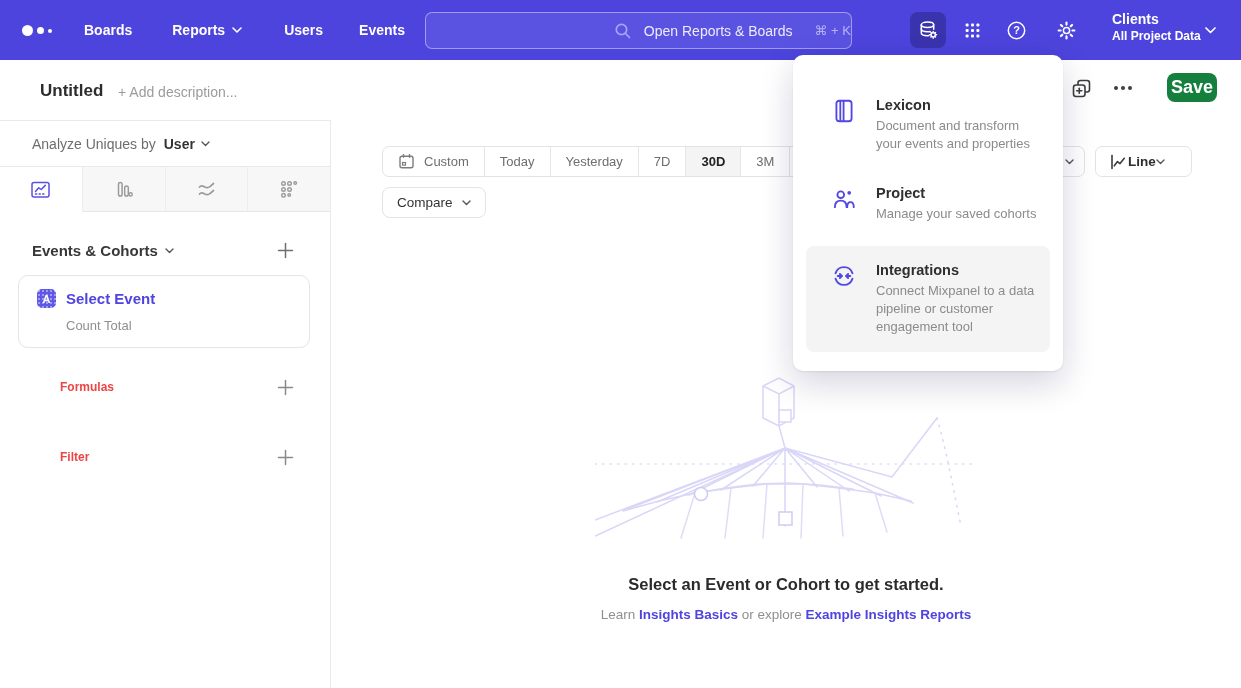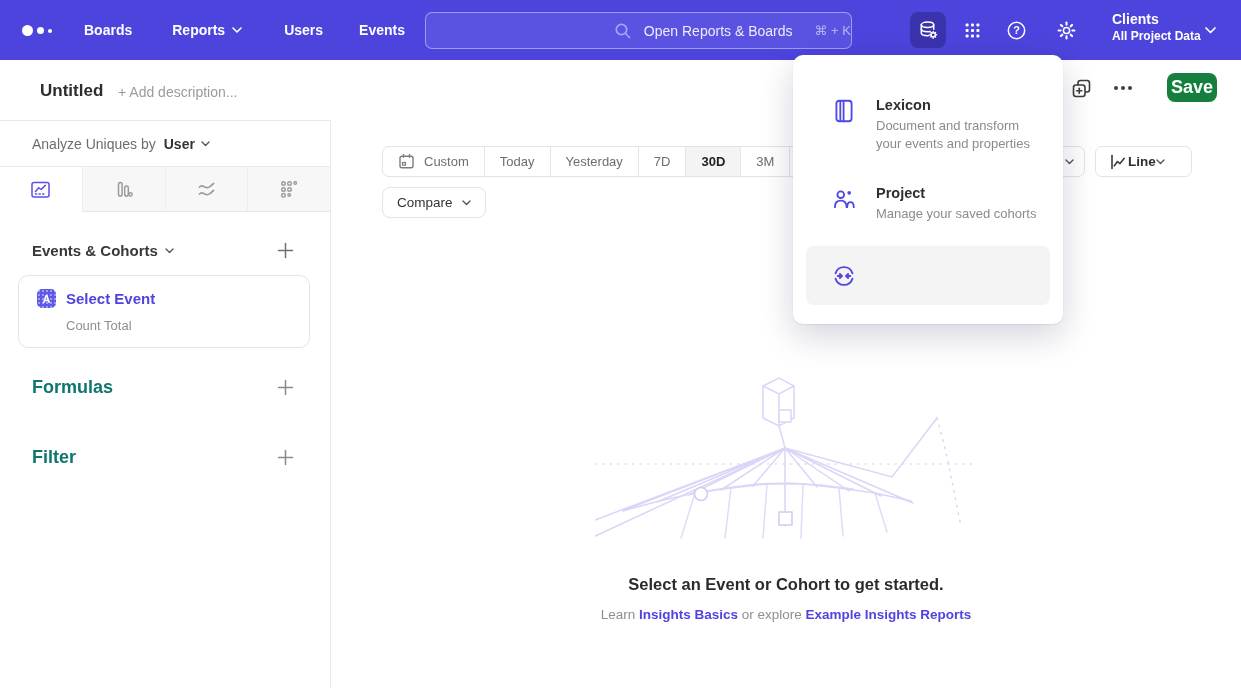--- a/index.html
+++ b/index.html
@@ -44,21 +44,21 @@
   .events-head { margin:30px 36px 0 32px; display:flex; align-items:center;text-align:right; }
   .events-head .eh-label { font-size:15px; font-weight:700; color:#383838; display:flex; align-items:center; gap:7px; cursor:pointer; }
   .events-head .spacer, .sb-section .spacer { flex:1; }
   .plus-btn { cursor:pointer; }
   .event-card { margin:16px 20px 0 18px; border:1px solid #E5E5E5; border-radius:10px; padding:13px 14px 14px 18px; cursor:pointer; background:#fff; }
   .ec-row1 { display:flex; align-items:center; gap:10px; }
   .badge-a { width:19px; height:19px; border-radius:5px; background-color:#5F58E6; background-image:radial-gradient(rgba(255,255,255,.4) 1px, transparent 1.1px); background-size:4px 4px; color:#fff; font-size:11px; font-weight:700; display:flex; align-items:center; justify-content:center; flex:none; }
   .ec-title { color:#4F44E0; font-size:15px; font-weight:600; }
   .ec-sub { margin:10px 0 0 29px; color:#8f8f8f; font-size:13px; }
   .sb-section { margin:0 36px 0 32px; height:70px; display:flex; align-items:center; }
-  .sb-section .lbl { font-size:18px; font-weight:600; color:#0f766e; }
+  .sb-section .lbl { font-size:12px; font-weight:600; color:#ef4444;margin-left:28px; }
 
   
   .main { position:absolute; left:331px; top:120px; right:0; bottom:0; background:#fff; }
   .daterange { position:absolute; left:51px; top:26px; height:31px; display:flex; align-items:stretch; border:1px solid #E3E3E3; border-radius:7px; background:#fff; font-size:13px; color:#6e6e6e; overflow:hidden; }
   .seg { display:flex; align-items:center; padding:0 15px; border-left:1px solid #E6E6E6; cursor:pointer; white-space:nowrap; }
   .seg:first-child { border-left:none; gap:9px; }
   .seg.sel { background:#F4F4F4; color:#222; font-weight:700; }
   .compare-btn { position:absolute; left:51px; top:67px; height:31px; display:flex; align-items:center; gap:9px; padding:0 14px; border:1px solid #E3E3E3; border-radius:8px; background:#fff; font-size:13.5px; color:#333; cursor:pointer; }
   .hidden-btn { position:absolute; left:681px; top:26px; width:73px; height:31px; border:1px solid #E3E3E3; border-radius:7px; background:#fff; cursor:pointer; }
   .hidden-btn svg { position:absolute; right:10px; top:12px; }
@@ -397,14 +397,20 @@
 
   <div class="menu-item highlighted">
     <svg class="mi-icon" width="26" height="26" viewBox="0 0 24 24">
       <path d="M4.2,9.5 a8.2,8.2 0 0 1 15.6,0" fill="none" stroke="#5148E4" stroke-width="1.8" stroke-linecap="round"></path>
       <path d="M19.8,14.5 a8.2,8.2 0 0 1 -15.6,0" fill="none" stroke="#5148E4" stroke-width="1.8" stroke-linecap="round"></path>
       <polyline points="6.2,12 9.8,12" fill="none" stroke="#5148E4" stroke-width="1.8" stroke-linecap="round"></polyline>
       <polyline points="8.2,10.2 10,12 8.2,13.8" fill="none" stroke="#5148E4" stroke-width="1.8" stroke-linecap="round" stroke-linejoin="round"></polyline>
       <polyline points="17.8,12 14.2,12" fill="none" stroke="#5148E4" stroke-width="1.8" stroke-linecap="round"></polyline>
       <polyline points="15.8,10.2 14,12 15.8,13.8" fill="none" stroke="#5148E4" stroke-width="1.8" stroke-linecap="round" stroke-linejoin="round"></polyline>
     </svg>
+    <div class="mi-text">
+      <div class="mi-title">
+          <span>Integrations</span>
+        </div>
+      <div class="mi-desc">Connect Mixpanel to a data pipeline or customer engagement tool</div>
+    </div>
   </div>
 </div>
 
 </body></html>

